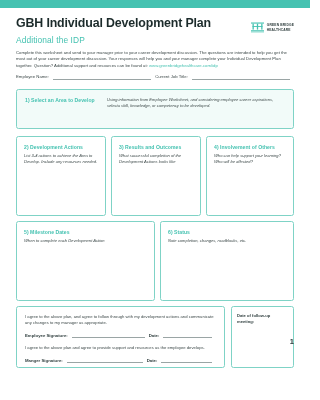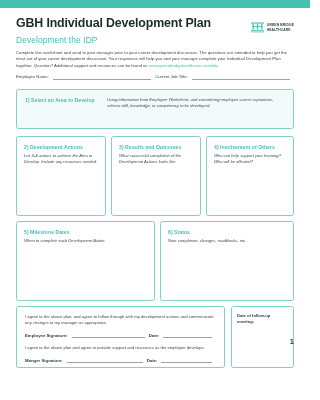--- a/index.html
+++ b/index.html
@@ -214,21 +214,21 @@
 </style>
 </head>
 <body>
 
 <div class="page">
 
   <div class="topbar"></div>
 
   <div class="header">
     <div class="title">GBH Individual Development Plan</div>
-    <div class="subtitle">Development the IDP</div>
+    <div class="subtitle">Additional the IDP</div>
     <div class="intro"><span>Complete this worksheet and send to your manager prior to your career development discussion. The questions are intended to help you get the most out of your career development discussion. Your responses will help you and your manager complete your Individual Development Plan together. Question? Additional support and resources can be found at: </span><a class="link" href="#">www.greenbridgehealthcare.com/idp</a></div>
   </div>
 
   <div class="logo">
     <span class="logo-mark">
       <svg width="13" height="11" viewBox="0 0 26 22">
         <rect x="0" y="1" width="26" height="2.2" fill="#45c2b1"></rect>
         <rect x="3" y="3.2" width="2.6" height="12" fill="#45c2b1"></rect>
         <rect x="20.4" y="3.2" width="2.6" height="12" fill="#45c2b1"></rect>
         <rect x="11.7" y="3.2" width="2.6" height="12" fill="#45c2b1"></rect>

